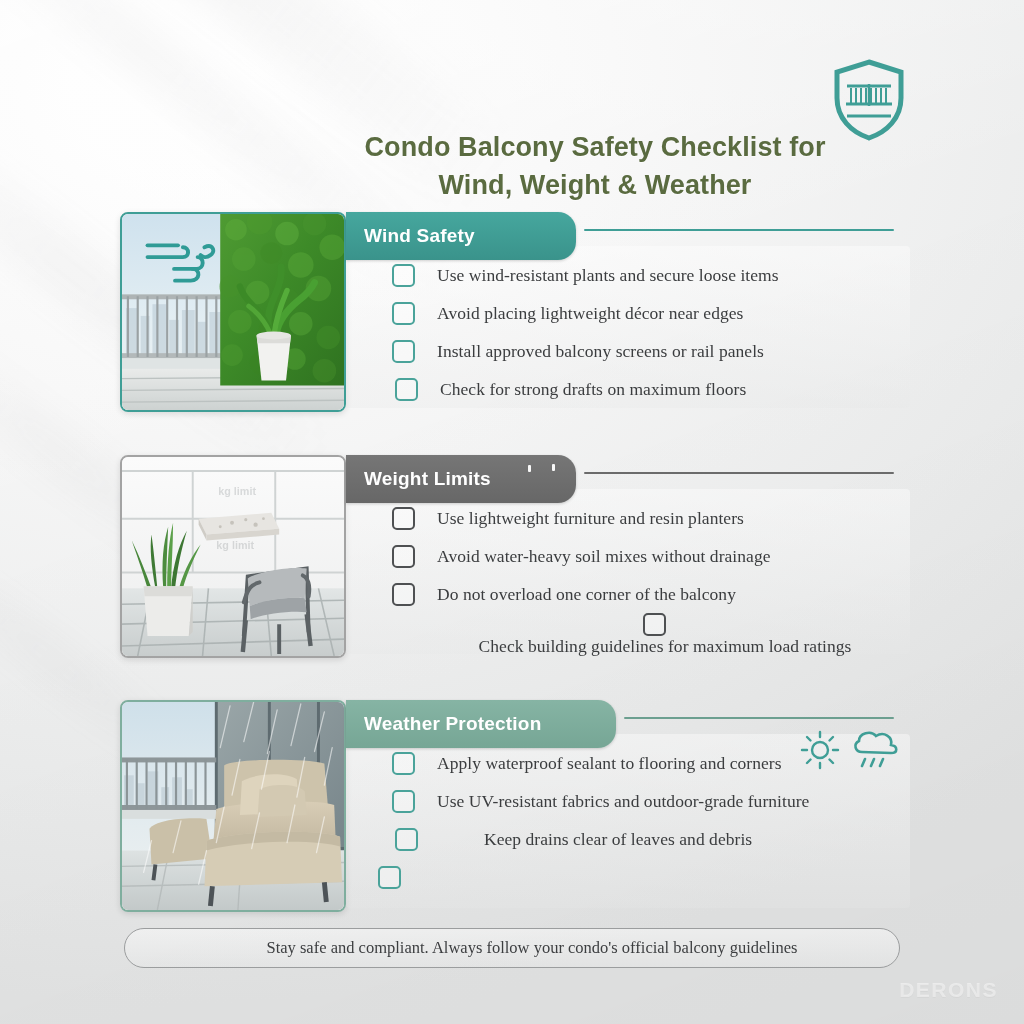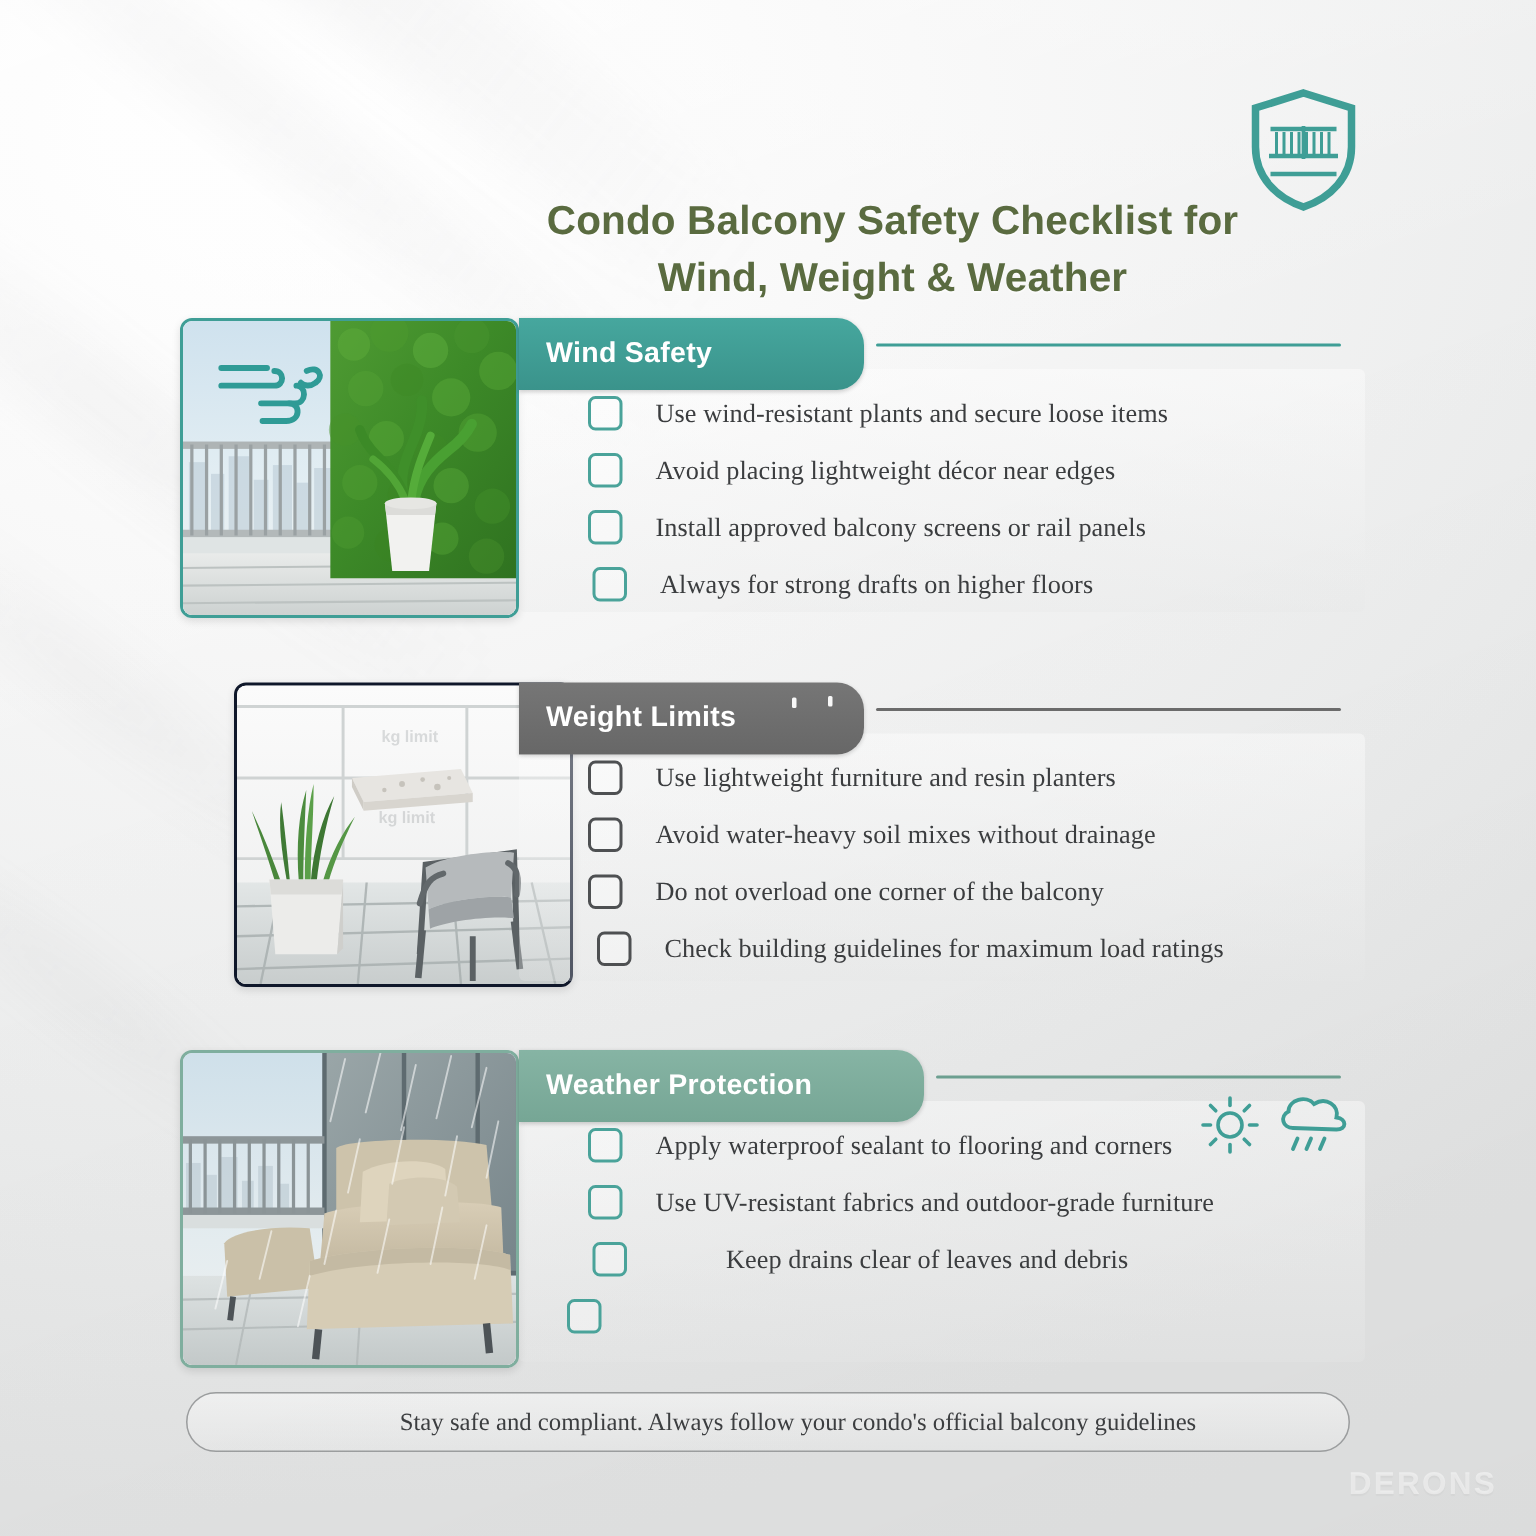--- a/index.html
+++ b/index.html
@@ -54,21 +54,21 @@
   #sec-wind    { left:120px; top:212px; width:790px; height:200px; }
   #sec-weight  { left:120px; top:455px; width:790px; height:203px; }
   #sec-weather { left:120px; top:700px; width:790px; height:212px;padding-left:23px; }
 
   .thumb {
     position:absolute; left:0; top:0; width:226px; height:100%;
     border-radius:8px; overflow:hidden;
     box-shadow:0 2px 6px rgba(0,0,0,.12);
   }
   #sec-wind .thumb    { border:2px solid #3f9e96; }
-  #sec-weight .thumb  { border:2px solid #0f172a;margin-left:36px; }
+  #sec-weight .thumb  { border:2px solid #a3a3a3; }
   #sec-weather .thumb { border:2px solid #7fae9e; }
 
   .panel {
     position:absolute; left:226px; top:34px; right:0; bottom:4px;
     background:linear-gradient(180deg, rgba(255,255,255,.42), rgba(230,231,231,.30));
     border-radius:4px;
   }
 
   .hdr-row { position:absolute; left:226px; top:0; right:0; height:36px; }
   .hdr-pill {
@@ -104,21 +104,21 @@
     margin-left:22px;
     font-size:17.5px; color:#3b3d3f; letter-spacing:.05px;
     white-space:nowrap;
   }
 
   
   .items .item:nth-child(1) { padding-left:14px; }
   .items .item:nth-child(2) { padding-left:14px; }
   .items .item:nth-child(3) { padding-left:14px; }
   .items .item:nth-child(4) { padding-left:17px; }
-  #sec-weight .items .item:nth-child(4) { padding-left:20px; }
+  #sec-weight .items .item:nth-child(4) { padding-left:20px;flex-direction:column; }
   #sec-weather .items .item:nth-child(4) { padding-left:17px;gap:40px; }
   #sec-weather .items .item:nth-child(4) .itxt { margin-left:26px; }
 
   .weather-icons { position:absolute; right:-2px; top:-18px; width:120px; height:46px; }
 
   
   #footer {
     position:absolute; left:124px; top:928px; width:776px; height:40px; z-index:3;
     border:1.6px solid #9b9d9e; border-radius:20px;
     background:linear-gradient(180deg, rgba(255,255,255,.45), rgba(236,237,237,.35));
@@ -282,21 +282,21 @@
     <div class="item teal">
       <span class="cbox"></span>
       <span class="itxt">Avoid placing lightweight décor near edges</span>
     </div>
     <div class="item teal">
       <span class="cbox"></span>
       <span class="itxt">Install approved balcony screens or rail panels</span>
     </div>
     <div class="item teal">
       <span class="cbox"></span>
-      <span class="itxt">Always for strong drafts on higher floors</span>
+      <span class="itxt">Check for strong drafts on maximum floors</span>
     </div>
   </div>
 </div>
 
 <div class="section" id="sec-weight">
 
   <div class="thumb">
     <svg viewBox="0 0 226 200" width="100%" height="100%" preserveAspectRatio="none">
       <defs>
         <linearGradient id="g-wall" x1="0" y1="0" x2="0" y2="1">

